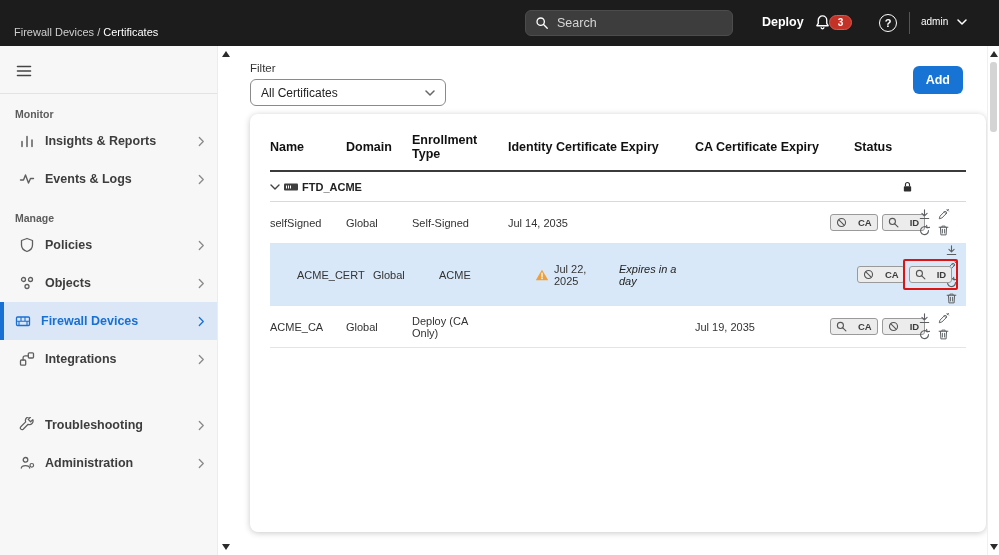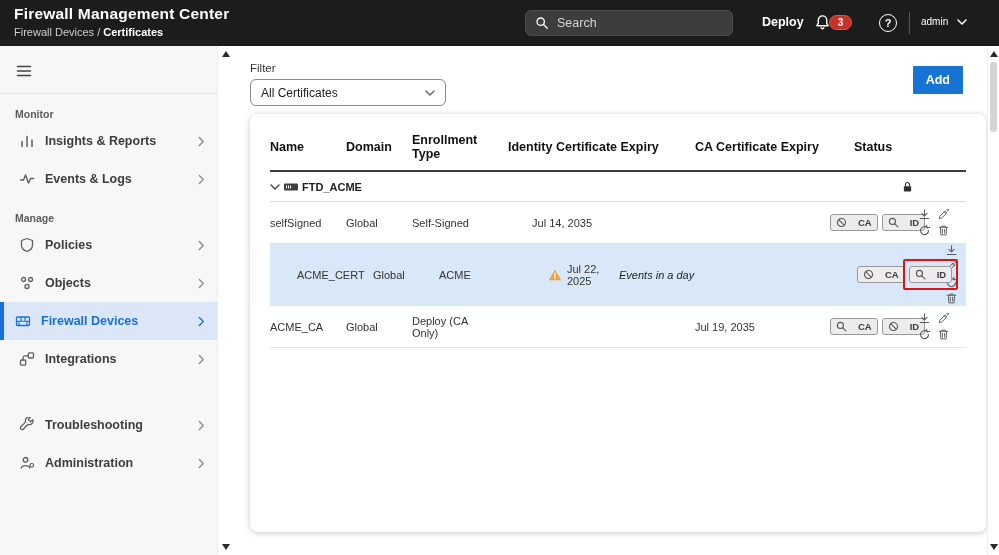--- a/index.html
+++ b/index.html
@@ -3,21 +3,21 @@
 <meta charset="utf-8">
 <style>
   * { box-sizing: border-box; margin: 0; padding: 0; }
   html, body { width: 999px; height: 555px; overflow: hidden; }
   body { font-family: "Liberation Sans", sans-serif; background: #fff; position: relative; }
 
   
   .topbar { position: absolute; left: 0; top: 0; width: 999px; height: 46px; background: #1c1c1c; z-index: 20; }
   .fmc-title { position: absolute; left: 14px; top: 5px; color: #fff; font-size: 15.5px; font-weight: bold; letter-spacing: .2px; }
   .breadcrumb { position: absolute; left: 14px; top: 26px; font-size: 11px; color: #cfcfcf; }
-  .breadcrumb .bc-current { color: #fff; font-weight: bold; }
+  .breadcrumb .bc-current { color: #fff; font-weight: normal; }
   .search-box { position: absolute; left: 525px; top: 10px; width: 208px; height: 26px; background: #3d3d3d; border: 1px solid #4c4c4c; border-radius: 6px; display: flex; align-items: center; padding: 0 9px; gap: 8px; }
   .search-box input { background: transparent; border: none; outline: none; color: #e8e8e8; font-size: 12.5px; width: 150px; font-family: "Liberation Sans", sans-serif; }
   .search-box input::placeholder { color: #d6d6d6; opacity: 1; }
   .tb-deploy { position: absolute; left: 762px; top: 15px; color: #fff; font-size: 12.5px; font-weight: bold; cursor: pointer; }
   .tb-bell { position: absolute; left: 814px; top: 14px; color: #fff; cursor: pointer; }
   .tb-badge { position: absolute; left: 829px; top: 15px; min-width: 23px; height: 15px; background: #c43227; border: 1px solid #d9584e; border-radius: 8px; color: #fff; font-size: 10px; font-weight: bold; display: flex; align-items: center; justify-content: center; padding: 0 5px; cursor: pointer; }
   .tb-help { position: absolute; left: 879px; top: 14px; width: 18px; height: 18px; border: 1.5px solid #fff; border-radius: 50%; color: #fff; font-size: 11px; font-weight: bold; display: flex; align-items: center; justify-content: center; cursor: pointer; }
   .tb-divider { position: absolute; left: 909px; top: 12px; width: 1px; height: 22px; background: #555; }
   .tb-admin { position: absolute; left: 921px; top: 16px; color: #fff; font-size: 10px; font-weight: normal; cursor: pointer; display: flex; align-items: center; gap: 9px; }
 
@@ -41,36 +41,36 @@
   .arr-up { top: 5px; border-left: 4px solid transparent; border-right: 4px solid transparent; border-bottom: 6px solid #2b2b2b; }
   .arr-dn { bottom: 5px; border-left: 4px solid transparent; border-right: 4px solid transparent; border-top: 6px solid #2b2b2b; }
   .thumb { position: absolute; left: 2px; right: 2px; top: 16px; height: 70px; background: #d4d4d4; border-radius: 3px; cursor: pointer; }
 
   
   .main { position: absolute; left: 232px; top: 46px; right: 12px; bottom: 0; background: #fff; }
   .toolbar { position: relative; padding: 16px 0 0 18px; height: 64px; }
   .filter-label { font-size: 11.5px; color: #333; }
   .select { margin-top: 5px; width: 196px; height: 27px; border: 1px solid #8a8a8a; border-radius: 6px; background: #fff; display: flex; align-items: center; justify-content: space-between; padding: 0 10px; font-size: 12px; color: #222; cursor: pointer; }
   .select .sel-caret { color: #666; }
-  .add-btn { position: absolute; top: 20px; right: 24px; height: 28px; background: #1874d4; border: none; border-radius: 1px; color: #fff; font-size: 12.5px; font-weight: bold; padding: 0 13px; cursor: pointer; font-family: "Liberation Sans", sans-serif; }
+  .add-btn { position: absolute; top: 20px; right: 24px; height: 28px; background: #1874d4; border: none; border-radius: 6px; color: #fff; font-size: 12.5px; font-weight: bold; padding: 0 13px; cursor: pointer; font-family: "Liberation Sans", sans-serif; }
 
   .card { margin: 4px 1px 4px 18px; height: 418px; background: #fff; border-radius: 8px; box-shadow: 0 1px 6px rgba(0,0,0,.22); padding: 10px 20px 0 20px; }
 
   .thead { display: flex; align-items: center; height: 48px; border-bottom: 2px solid #3b3b3b; font-size: 12.5px; font-weight: bold; color: #111; }
   .c-name { width: 76px; } .c-domain { width: 66px; } .c-enroll { width: 96px; }
   .c-ident { width: 172px; } .c-identdate { width: 84px; } .c-note { width: 88px; padding-right: 12px; }
   .c-ca { width: 150px; padding-left: 15px; } .c-status { width: 88px; padding-left: 24px; } .c-actions { flex: 1; }
 
   .group-row { position: relative; display: flex; align-items: center; gap: 3px; height: 30px; border-bottom: 1px solid #d9d9d9; font-size: 11px; font-weight: bold; color: #222; }
   .group-caret { color: #444; cursor: pointer; display: flex; }
   .group-lock { position: absolute; right: 52px; top: 8px; color: #2b2b2b; }
 
   .trow { display: flex; align-items: center; min-height: 42px; border-bottom: 1px solid #e4e4e4; font-size: 11px; color: #333; }
   .trow.hl { background: #d9e8f8; min-height: 46px; padding-left: 27px; }
-  .cell-ident { display: flex; align-items: center; gap: 5px; justify-content: flex-end; }
+  .cell-ident { display: flex; align-items: center; gap: 5px; }
   .cell-note { font-style: italic; color: #222; }
   .warn { flex: 0 0 auto; }
   .badges { display: flex; gap: 4px; padding-left: 0; }
   .c-status.badges { padding-left: 0; }
   .badge { display: inline-flex; align-items: center; gap: 11px; background: #ececec; border: 1px solid #9a9a9a; border-radius: 3px; padding: 2px 5px; font-size: 9.5px; font-weight: bold; color: #3c3c3c; cursor: pointer; }
   .badge .bic { color: #555; display: flex; }
   .badge-wrap { position: relative; display: inline-flex; }
   .red-box { position: absolute; top: -7px; bottom: -7px; left: -6px; right: -6px; border: 2.5px solid #dd1414; border-radius: 2px; pointer-events: none; }
 
   .actions { width: 52px; display: flex; flex-wrap: wrap; column-gap: 6px; row-gap: 3px; align-content: center; color: #5c5f62; }
@@ -170,21 +170,20 @@
         <path d="M11.4 4.6A4.9 4.9 0 1 0 12.9 8" stroke="currentColor" stroke-width="1.35" fill="none" stroke-linecap="round"></path>
         <path d="M10.6 1.7l.6 3 3-.5" stroke="currentColor" stroke-width="1.35" fill="none" stroke-linecap="round" stroke-linejoin="round"></path>
       </symbol>
     <symbol id="i-trash" viewBox="0 0 16 16">
         <path d="M2.6 4h10.8M6 4V2.6h4V4M4.2 4l.6 9.4h6.4L11.8 4M6.6 6.5v4.6M9.4 6.5v4.6" stroke="currentColor" stroke-width="1.2" fill="none" stroke-linecap="round" stroke-linejoin="round"></path>
       </symbol>
   </defs>
 </svg>
 
 <header class="topbar">
-  <div class="fmc-title">Firewall Management Center</div>
   <div class="breadcrumb">
     <span>Firewall Devices</span>
     <span>/</span>
     <span class="bc-current">Certificates</span>
   </div>
   <div class="search-box">
     <svg class="ic" width="14" height="14" style="color:#fff">
         <use href="#i-search"></use>
       </svg>
     <input type="text" placeholder="Search" style="">
@@ -376,21 +375,21 @@
     <div class="trow hl">
       <div class="c-name">ACME_CERT</div>
       <div class="c-domain">Global</div>
       <div class="c-enroll">ACME</div>
       <div class="c-identdate cell-ident">
         <svg class="warn" width="14" height="12">
             <use href="#i-warn"></use>
           </svg>
         <span style="width:52px">Jul 22, 2025</span>
       </div>
-      <div class="c-note cell-note">Events in a day</div>
+      <div class="c-note cell-note">Expires in a day</div>
       <div class="c-ca"></div>
       <div class="c-status badges">
         <span class="badge">
           <svg class="bic" width="11" height="11">
               <use href="#i-slash"></use>
             </svg>
           <span>CA</span>
         </span>
         <span class="badge-wrap">
           <span class="badge">

